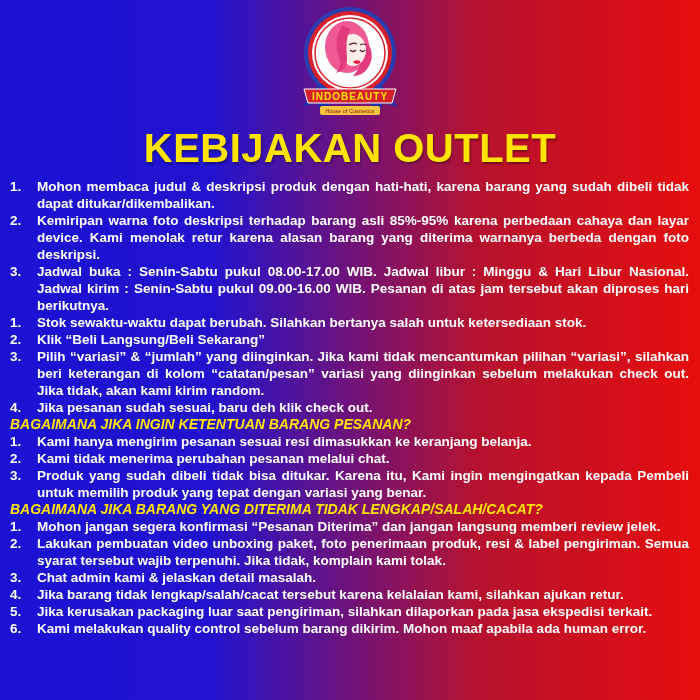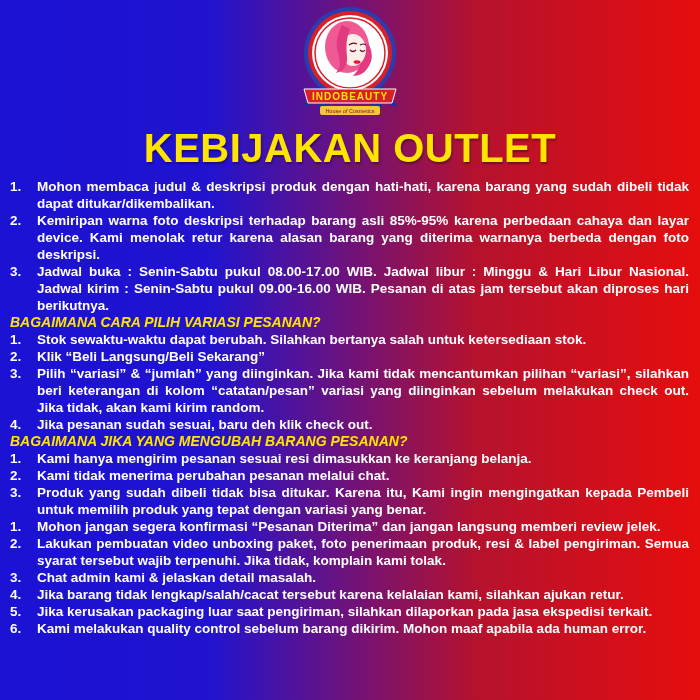--- a/index.html
+++ b/index.html
@@ -69,56 +69,56 @@
         <span class="num">2.</span>
         <span class="txt">Kemiripan warna foto deskripsi terhadap barang asli 85%-95% karena perbedaan cahaya dan layar device. Kami menolak retur karena alasan barang yang diterima warnanya berbeda dengan foto deskripsi.</span>
       </div>
       <div class="item">
         <span class="num">3.</span>
         <span class="txt">Jadwal buka : Senin-Sabtu pukul 08.00-17.00 WIB. Jadwal libur : Minggu &amp; Hari Libur Nasional. Jadwal kirim : Senin-Sabtu pukul 09.00-16.00 WIB. Pesanan di atas jam tersebut akan diproses hari berikutnya.</span>
       </div>
     </div>
 
     <div class="section">
-      <div class="heading">BAGAIMANA CARA PILIH VARIASI PESANAN?</div>
       <div class="item">
         <span class="num">1.</span>
         <span class="txt">Stok sewaktu-waktu dapat berubah. Silahkan bertanya salah untuk ketersediaan stok.</span>
       </div>
       <div class="item">
         <span class="num">2.</span>
         <span class="txt">Klik “Beli Langsung/Beli Sekarang”</span>
       </div>
       <div class="item">
         <span class="num">3.</span>
         <span class="txt">Pilih “variasi” &amp; “jumlah” yang diinginkan. Jika kami tidak mencantumkan pilihan “variasi”, silahkan beri keterangan di kolom “catatan/pesan” variasi yang diinginkan sebelum melakukan check out. Jika tidak, akan kami kirim random.</span>
       </div>
       <div class="item">
         <span class="num">4.</span>
         <span class="txt">Jika pesanan sudah sesuai, baru deh klik check out.</span>
       </div>
     </div>
 
     <div class="section">
-      <div class="heading">BAGAIMANA JIKA YANG MENGUBAH BARANG PESANAN?</div>
+      <div class="heading">BAGAIMANA JIKA INGIN KETENTUAN BARANG PESANAN?</div>
       <div class="item">
         <span class="num">1.</span>
         <span class="txt">Kami hanya mengirim pesanan sesuai resi dimasukkan ke keranjang belanja.</span>
       </div>
       <div class="item">
         <span class="num">2.</span>
         <span class="txt">Kami tidak menerima perubahan pesanan melalui chat.</span>
       </div>
       <div class="item">
         <span class="num">3.</span>
         <span class="txt">Produk yang sudah dibeli tidak bisa ditukar. Karena itu, Kami ingin mengingatkan kepada Pembeli untuk memilih produk yang tepat dengan variasi yang benar.</span>
       </div>
     </div>
 
     <div class="section">
+      <div class="heading">BAGAIMANA JIKA BARANG YANG DITERIMA TIDAK LENGKAP/SALAH/CACAT?</div>
       <div class="item">
         <span class="num">1.</span>
         <span class="txt">Mohon jangan segera konfirmasi “Pesanan Diterima” dan jangan langsung memberi review jelek.</span>
       </div>
       <div class="item">
         <span class="num">2.</span>
         <span class="txt">Lakukan pembuatan video unboxing paket, foto penerimaan produk, resi &amp; label pengiriman. Semua syarat tersebut wajib terpenuhi. Jika tidak, komplain kami tolak.</span>
       </div>
       <div class="item">
         <span class="num">3.</span>

